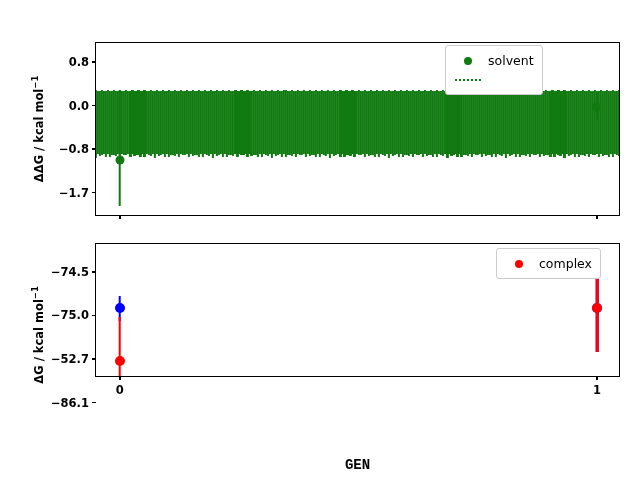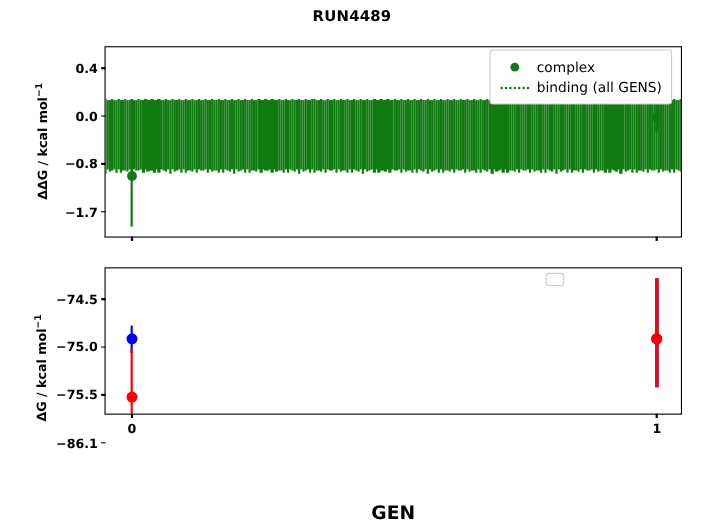--- a/index.html
+++ b/index.html
@@ -21,22 +21,22 @@
   .ytick{position:absolute;right:100%;width:4px;height:1.7px;background:#000;}
   .xtick{position:absolute;top:100%;width:1.7px;height:4px;background:#000;}
   .yticklabel{position:absolute;right:100%;margin-right:7px;white-space:nowrap;
               font-size:11.5px;font-weight:bold;color:#000;transform:translateY(-50%);}
   .xticklabel{position:absolute;top:100%;margin-top:7px;white-space:nowrap;
               font-size:11.5px;font-weight:bold;color:#000;transform:translateX(-50%);}
 
   
   .ylabel{position:absolute;font-size:11.5px;font-weight:bold;color:#000;
           transform-origin:50% 50%;transform:rotate(-90deg);white-space:nowrap;}
-  .xlabel{position:absolute;font-size:17px;font-weight:bold;color:#000;
-          white-space:nowrap;transform:translateX(-50%);}
+  .xlabel{position:absolute;font-size:14px;font-weight:bold;color:#000;
+          white-space:nowrap;transform:translateX(-50%);font-family:Liberation Mono, monospace;}
   .ylabel sup,.xlabel sup{font-size:8.5px;vertical-align:super;}
 
   
   .ebar{position:absolute;width:2.6px;transform:translateX(-50%);}
   .ebar.thin{width:2.2px;}
   .pt{position:absolute;border-radius:50%;transform:translate(-50%,-50%);}
 
   
   .legend{position:absolute;background:#fff;border:1px solid #cccccc;border-radius:3px;
           box-shadow:0 0 0 0 #fff;padding:5px 8px 5px 7px;}
@@ -44,21 +44,20 @@
   .legmark{width:30px;display:flex;align-items:center;justify-content:center;flex:0 0 30px;}
   .legdot{width:8px;height:8px;border-radius:50%;display:block;}
   .legdash{width:26px;height:0;border-top:2px dotted #0a7a10;display:block;}
   .legtext{font-size:12.5px;color:#000;margin-left:5px;white-space:nowrap;}
 </style>
 </head>
 <body>
 
 <div id="fig">
 
-  <div class="title">RUN4489</div>
 
   <div class="axes" id="axTop">
     <div class="plotclip" id="topPlot">
         <div class="ebar thin" style="left: 0px; top: 46.98px; height: 67.86px; background: rgb(17, 122, 17);"></div>
         <div class="ebar thin" style="left: 2.01923px; top: 47.8812px; height: 63.1865px; background: rgb(17, 122, 17);"></div>
         <div class="ebar thin" style="left: 4.03846px; top: 47.8899px; height: 64.9319px; background: rgb(17, 122, 17);"></div>
         <div class="ebar thin" style="left: 6.05769px; top: 46.9976px; height: 65.1498px; background: rgb(17, 122, 17);"></div>
         <div class="ebar thin" style="left: 8.07692px; top: 47.8722px; height: 63.5091px; background: rgb(17, 122, 17);"></div>
         <div class="ebar thin" style="left: 10.0962px; top: 47.8984px; height: 66.0994px; background: rgb(17, 122, 17);"></div>
         <div class="ebar thin" style="left: 12.1154px; top: 47.0151px; height: 63.9156px; background: rgb(17, 122, 17);"></div>
@@ -314,74 +313,79 @@
         <div class="ebar thin" style="left: 516.923px; top: 47.3747px; height: 66.6537px; background: rgb(17, 122, 17);"></div>
         <div class="ebar thin" style="left: 518.942px; top: 47.6151px; height: 63.7516px; background: rgb(17, 122, 17);"></div>
         <div class="ebar thin" style="left: 520.962px; top: 48.0159px; height: 64.1543px; background: rgb(17, 122, 17);"></div>
         <div class="ebar thin" style="left: 522.981px; top: 47.3908px; height: 65.4042px; background: rgb(17, 122, 17);"></div>
         <div class="ebar" style="left: 23.8636px; top: 46.98px; height: 115.71px; background: rgb(17, 122, 17);"></div>
         <div class="pt" style="width: 9px; height: 9px; left: 23.8636px; top: 116.58px; background: rgb(17, 122, 17);"></div>
         <div class="ebar" style="left: 501.136px; top: 49.59px; height: 27.84px; background: rgb(17, 122, 17);"></div>
         <div class="pt" style="width: 9px; height: 9px; left: 501.136px; top: 63.51px; background: rgb(17, 122, 17);"></div>
       </div>
   <div class="ytick" style="top: 18.29px;"></div>
-      <div class="yticklabel" style="top: 19.14px;">0.4</div>
+      <div class="yticklabel" style="top: 19.14px;">0.8</div>
       <div class="ytick" style="top: 61.79px;"></div>
       <div class="yticklabel" style="top: 62.64px;">0.0</div>
       <div class="ytick" style="top: 105.29px;"></div>
       <div class="yticklabel" style="top: 106.14px;">−0.8</div>
       <div class="ytick" style="top: 148.79px;"></div>
       <div class="yticklabel" style="top: 149.64px;">−1.7</div>
       <div class="xtick" style="left: 23.0136px;"></div>
       <div class="xtick" style="left: 500.286px;"></div>
     </div>
   <div class="ylabel" id="ylabTop" style="left: -15.5px; top: 121px;">
     <span>ΔΔG / kcal mol</span><sup>−1</sup>
   </div>
 
   <div class="legend" id="legTop" style="left:445px;top:45px;">
     <div class="legrow">
       <span class="legmark">
           <span class="legdot" style="background:#117a11"></span>
         </span>
-      <span class="legtext">complex</span>
+      <span class="legtext">solvent</span>
     </div>
     <div class="legrow">
       <span class="legmark">
           <span class="legdash"></span>
         </span>
-      <span class="legtext">binding (all GENS)</span>
     </div>
   </div>
 
   <div class="axes" id="axBot">
     <div class="plotclip" id="botPlot">
         <div class="ebar" style="left: 23.8636px; top: 52.2857px; height: 24.4px; background: rgb(0, 0, 255);"></div>
         <div class="pt" style="width: 10px; height: 10px; left: 23.8636px; top: 64.4857px; background: rgb(0, 0, 255);"></div>
         <div class="ebar" style="left: 501.136px; top: 8.71429px; height: 99.3429px; background: rgb(0, 0, 255);"></div>
         <div class="pt" style="width: 10px; height: 10px; left: 501.136px; top: 63.6143px; background: rgb(0, 0, 255);"></div>
         <div class="ebar" style="left: 23.8636px; top: 73.2px; height: 88.0143px; background: rgb(255, 0, 0);"></div>
         <div class="pt" style="width: 10px; height: 10px; left: 23.8636px; top: 116.771px; background: rgb(255, 0, 0);"></div>
         <div class="ebar" style="left: 501.136px; top: 8.71429px; height: 99.3429px; background: rgb(255, 0, 0);"></div>
         <div class="pt" style="width: 10px; height: 10px; left: 501.136px; top: 63.6143px; background: rgb(255, 0, 0);"></div>
       </div>
   <div class="ytick" style="top: 27.0357px;"></div>
       <div class="yticklabel" style="top: 27.8857px;">−74.5</div>
       <div class="ytick" style="top: 70.6071px;"></div>
       <div class="yticklabel" style="top: 71.4571px; margin-left: 35px;">−75.0</div>
       <div class="ytick" style="top: 114.179px;"></div>
-      <div class="yticklabel" style="top: 115.029px;">−75.5</div>
+      <div class="yticklabel" style="top: 115.029px;">−52.7</div>
       <div class="ytick" style="top: 157.75px;"></div>
       <div class="yticklabel" style="top: 158.6px;">−86.1</div>
       <div class="xtick" style="left: 23.0136px;"></div>
       <div class="xticklabel" style="left: 23.8636px;">0</div>
       <div class="xtick" style="left: 500.286px;"></div>
       <div class="xticklabel" style="left: 501.136px;">1</div>
     </div>
   <div class="ylabel" id="ylabBot" style="left: -11px; top: 326.5px;">
     <span>ΔG / kcal mol</span><sup>−1</sup>
   </div>
 
   <div class="legend" id="legBot" style="left:496px;top:248px;">
+    <div class="legrow">
+      <span class="legmark">
+          <span class="legdot" style="background:#ff0000"></span>
+        </span>
+      <span class="legtext">complex</span>
+    </div>
   </div>
 
   <div class="xlabel" id="xlab" style="left: 357.5px; top: 457px;">GEN</div>
 </div>
 
 </body></html>

